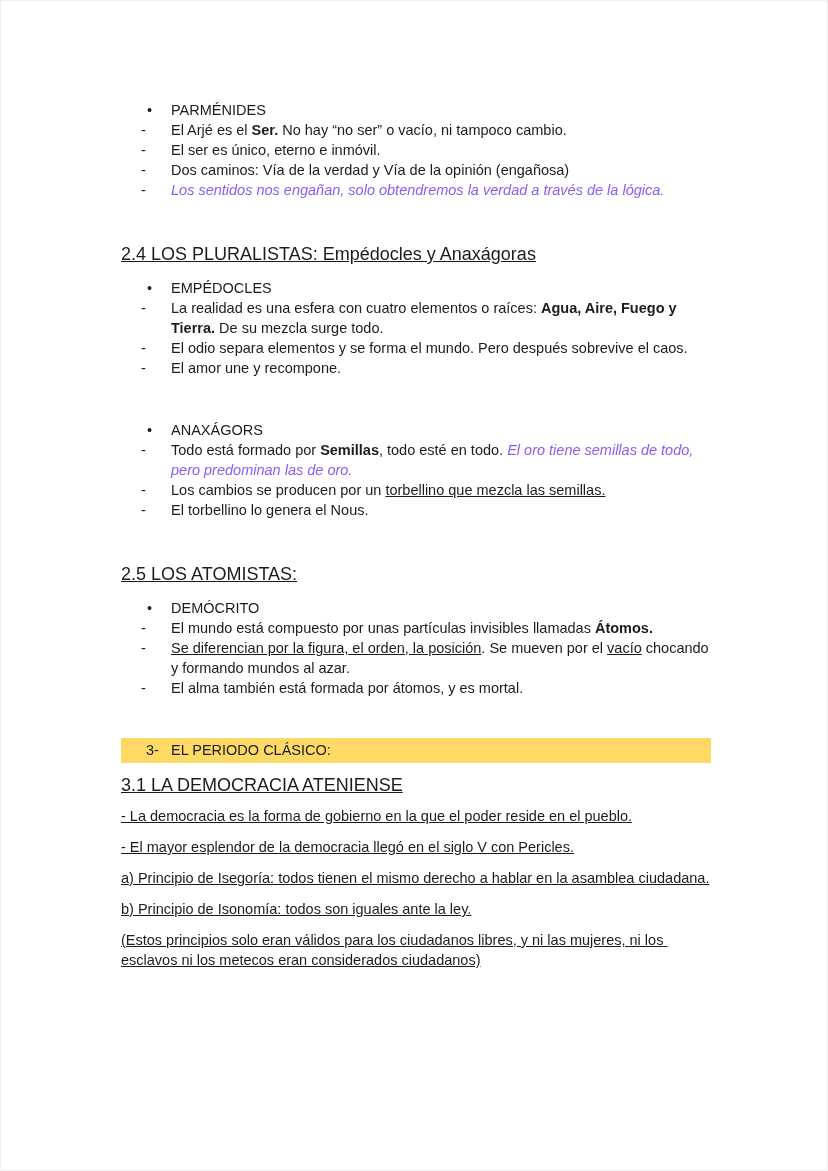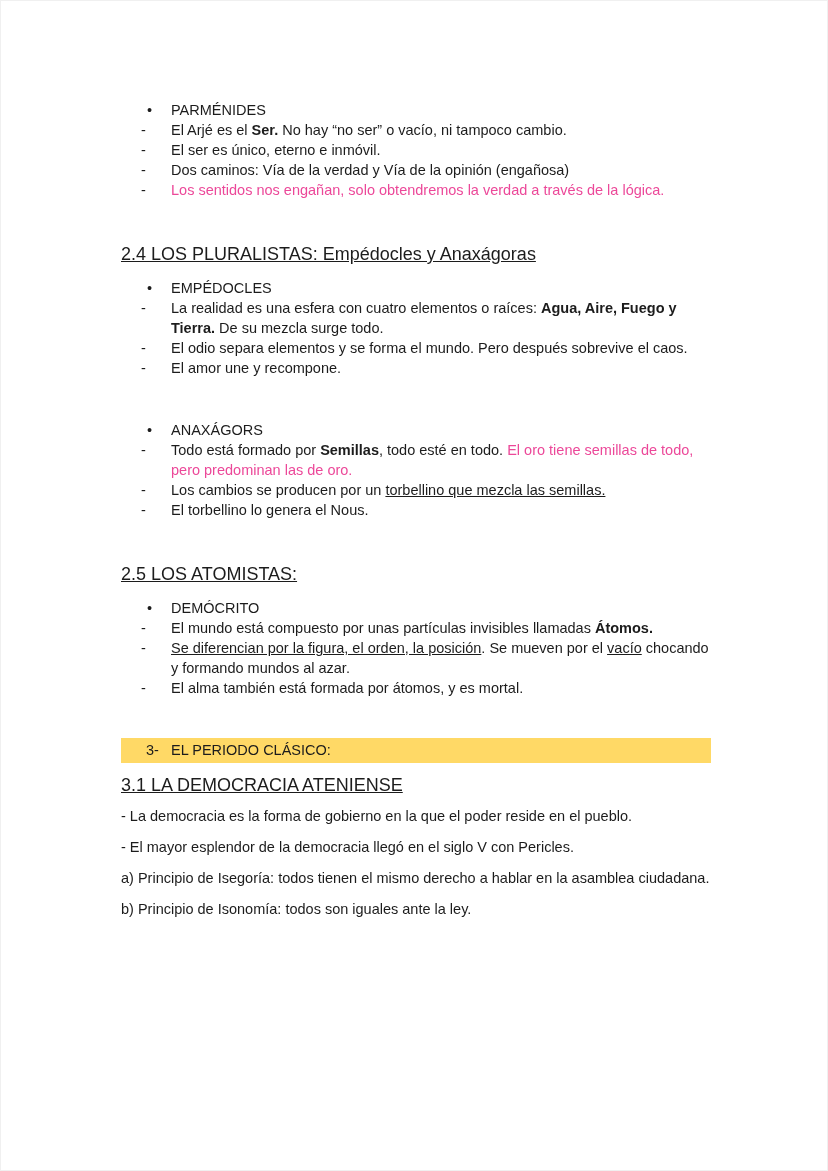--- a/index.html
+++ b/index.html
@@ -36,25 +36,25 @@
     font-size: 18px;
     line-height: 21px;
   }
   .highlight {
     display: flex;
     background: #ffd966;
     padding: 2px 0 2px 25px;
     line-height: 21px;
   }
   .highlight .marker { flex: 0 0 25px; }
-  .paragraph { margin: 0 0 11px 0; }
+  .paragraph { margin: 0 0 11px 0; text-decoration: underline; }
   .seg { white-space: pre-wrap; text-align: center; }
   .b { font-weight: bold; }
   .u { text-decoration: underline; margin-top: 40px; }
-  .blue { color: #ec4899; }
+  .blue { color: #8b5cf6; font-style: italic; }
   .spacer { width: 100%; }
 </style>
 </head>
 <body>
 
 <div class="page">
   <div>
       <div class="block bullet">
         <span class="marker">•</span>
         <span class="text"><span class="seg">PARMÉNIDES</span></span>
@@ -135,14 +135,15 @@
         <span class="marker">3-</span>
         <span class="text"><span class="seg">EL PERIODO CLÁSICO:</span></span>
       </div>
       <div class="spacer" style="height: 12px;"></div>
       <div class="block heading"><span class="seg">3.1 LA DEMOCRACIA ATENIENSE</span></div>
       <div class="spacer" style="height: 10px;"></div>
       <div class="block paragraph"><span class="seg">- La democracia es la forma de gobierno en la que el poder reside en el pueblo.</span></div>
       <div class="block paragraph"><span class="seg">- El mayor esplendor de la democracia llegó en el siglo V con Pericles.</span></div>
       <div class="block paragraph"><span class="seg">a) Principio de Isegoría: todos tienen el mismo derecho a hablar en la asamblea ciudadana.</span></div>
       <div class="block paragraph"><span class="seg">b) Principio de Isonomía: todos son iguales ante la ley.</span></div>
+      <div class="block paragraph"><span class="seg">(Estos principios solo eran válidos para los ciudadanos libres, y ni las mujeres, ni los esclavos ni los metecos eran considerados ciudadanos)</span></div>
     </div>
 </div>
 
 </body></html>

